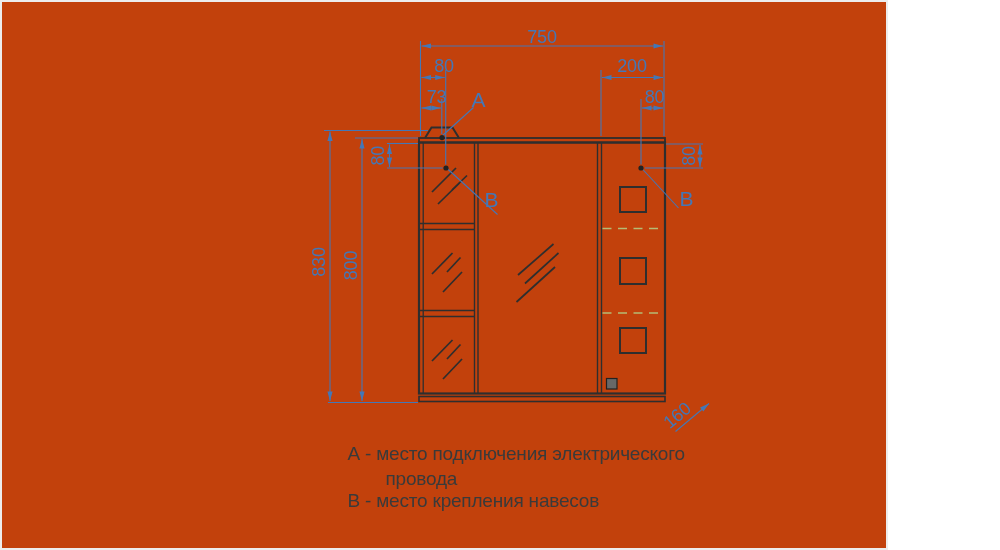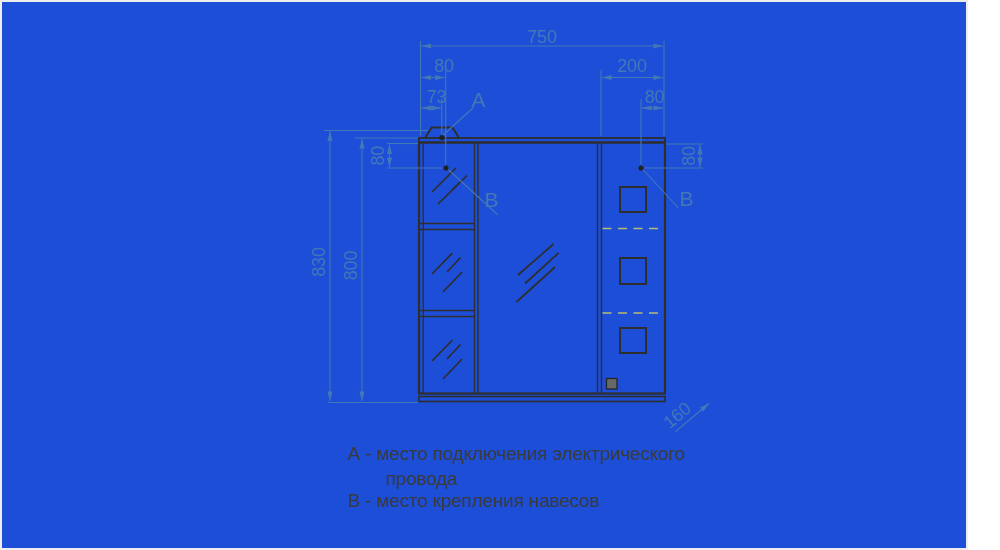--- a/index.html
+++ b/index.html
@@ -1,17 +1,17 @@
 <!DOCTYPE html>
 <html><head>
 <meta charset="utf-8">
 <style>
   html,body{margin:0;padding:0;background:#ffffff;}
   .stage{
-    position:relative;width:968px;height:550px;background:#1d4ed8;overflow:hidden;
+    position:relative;width:888px;height:550px;background:#c2410c;overflow:hidden;
     font-family:"Liberation Sans","DejaVu Sans",sans-serif;
   }
   .frame{position:absolute;inset:0;border:2px solid #ededed;pointer-events:none;}
   svg{position:absolute;left:0;top:0;}
   svg text{font-family:"Liberation Sans","DejaVu Sans",sans-serif;}
   .drw{stroke:#2e2e2e;fill:none;}
   .dln{stroke:#4477b6;stroke-width:1.1;fill:none;}
   .dim-text{fill:#4477b6;font-size:18px;letter-spacing:-0.2px;}
   .callout-text{fill:#4477b6;font-size:21px;}
   .legend-text{fill:#3a3a3a;font-size:19px;letter-spacing:-0.2px;}

